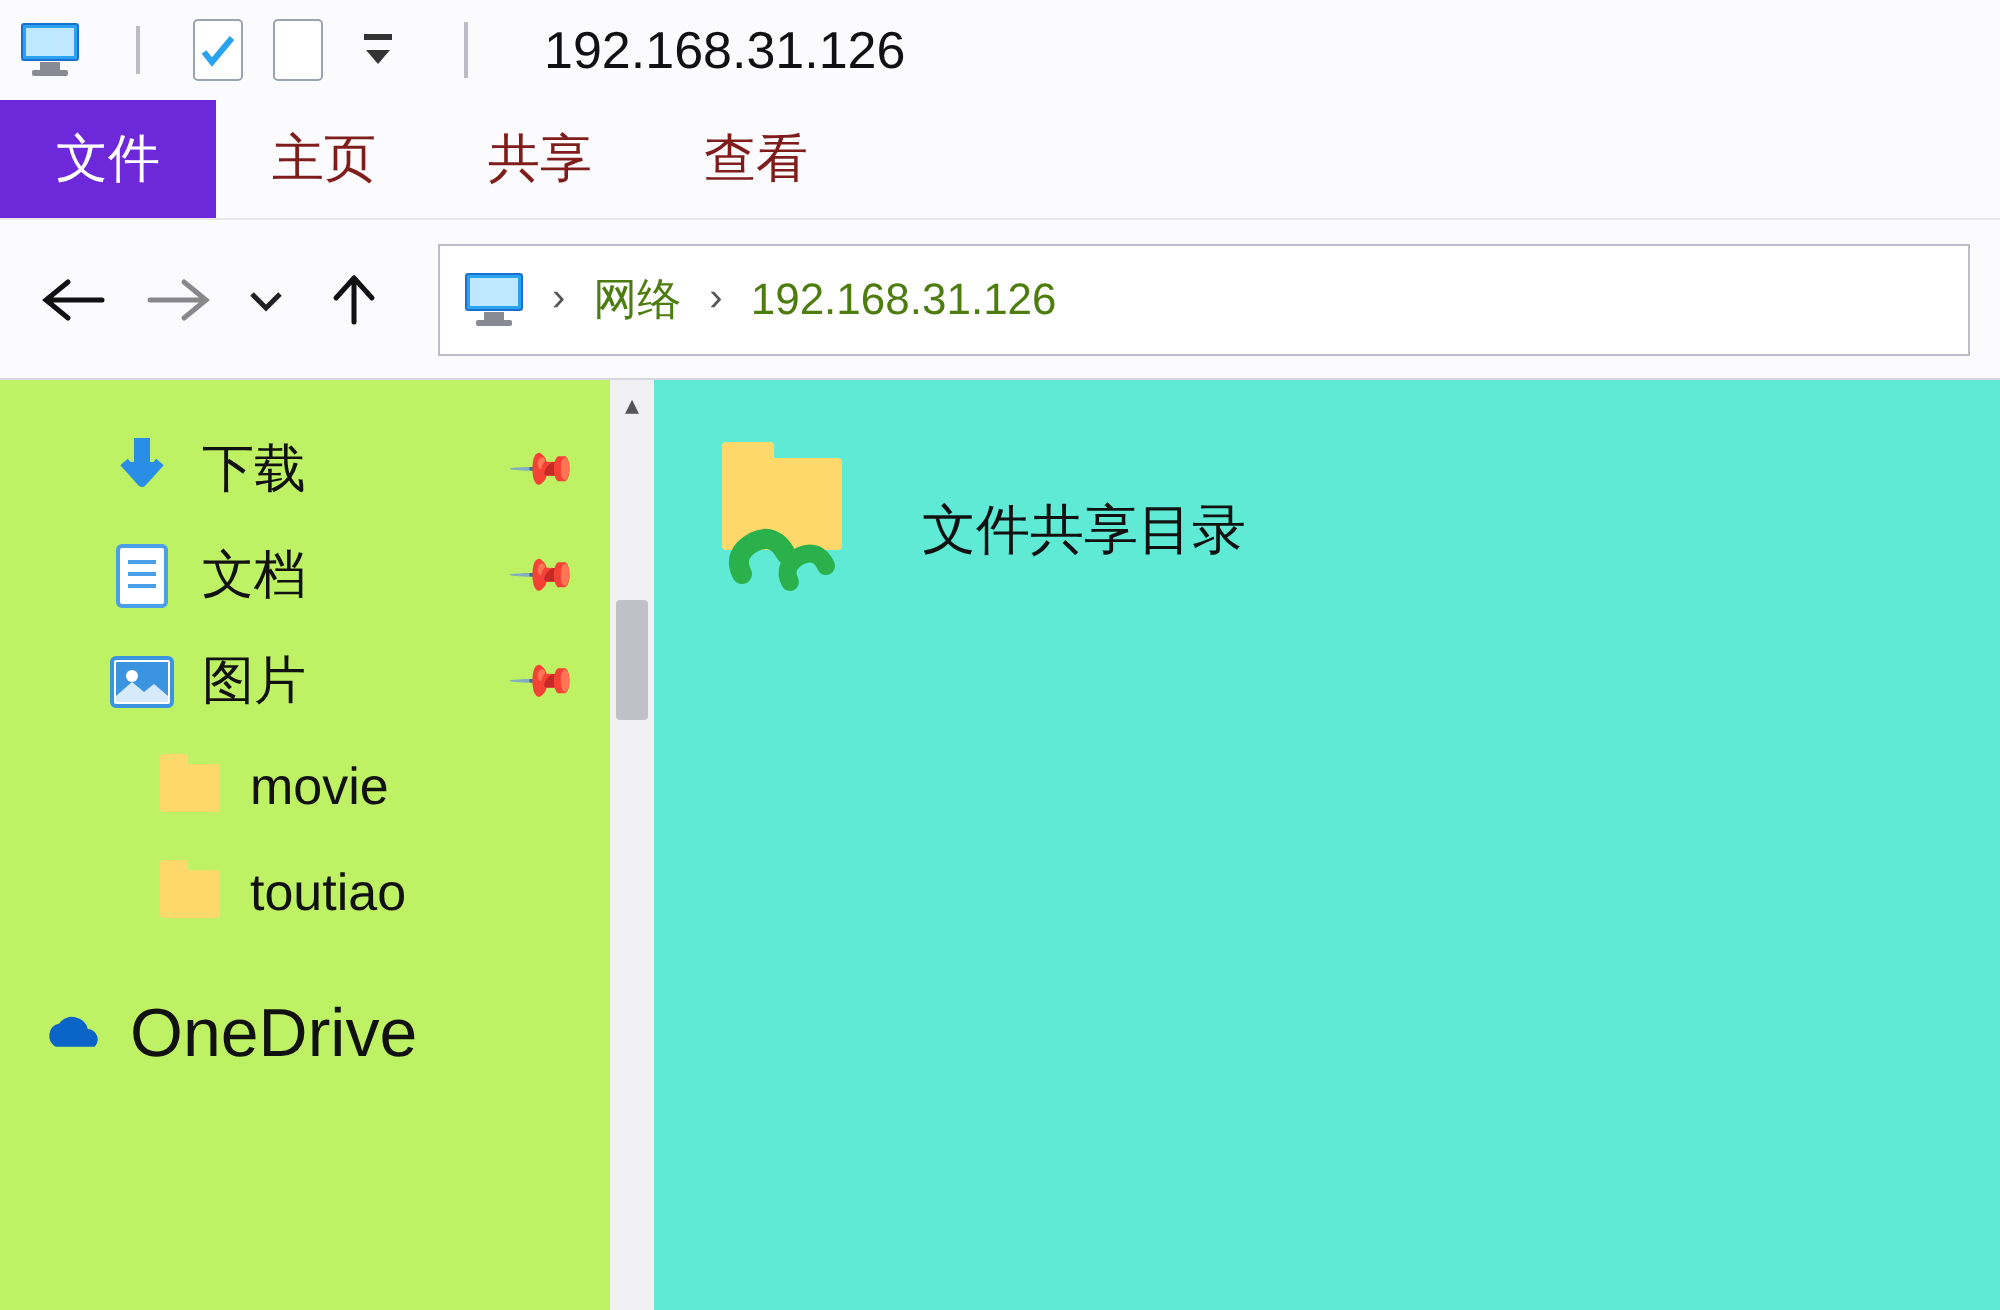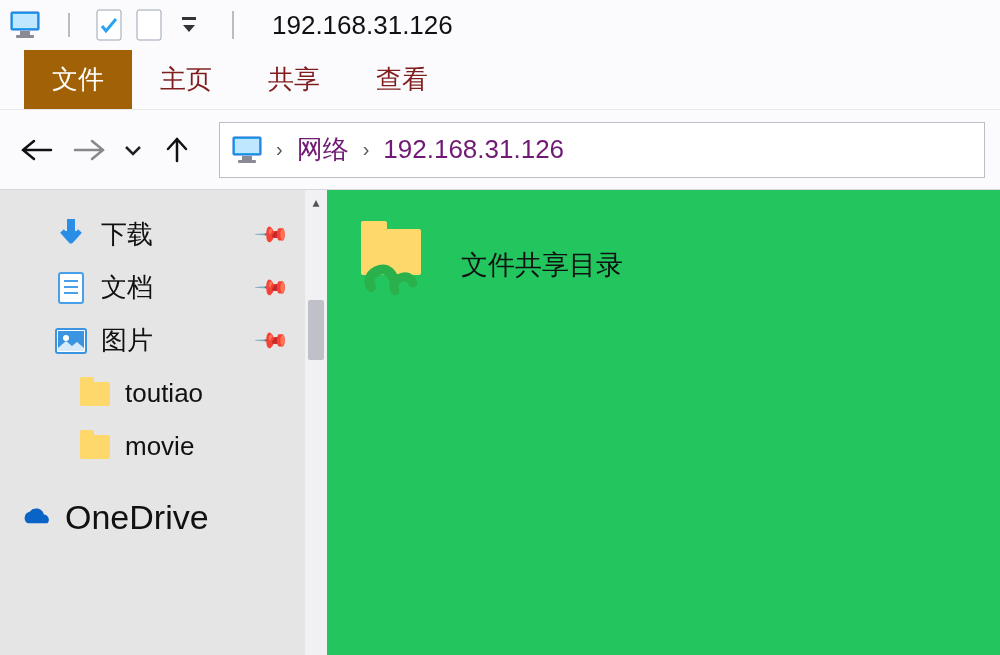--- a/index.html
+++ b/index.html
@@ -8,43 +8,43 @@
     
     .titlebar { height: 50px; display: flex; align-items: center; padding: 0 10px; gap: 14px; background: #fbfbfe; }
     .titlebar .monitor-icon svg { display: block; }
     .qat { display: flex; align-items: center; gap: 10px; }
     .qat-item { width: 30px; height: 36px; display: flex; align-items: center; justify-content: center; }
     .title-text { font-size: 26px; margin-left: 10px; color: #111; font-weight: 500;}
 
     
     .ribbon { height: 60px; display: flex; align-items: stretch; border-bottom: 1px solid #e8e8ec; background: #fbfbfe; }
     .ribbon-tab { padding: 0 28px; display: flex; align-items: center; font-size: 26px; color: #7f1d1d; cursor: default; }
-    .ribbon-tab.active { background: #a16207; color: #fff; margin-left: 24px; }
+    .ribbon-tab.active { background: #6d28d9; color: #fff; }
 
     
     .navbar { height: 80px; display: flex; align-items: center; padding: 0 15px; gap: 8px; border-bottom: 1px solid #d6d6de; background: #fbfbfe;}
     .nav-btn { width: 44px; height: 44px; display: flex; align-items: center; justify-content: center; font-size: 28px; color: #060606; }
     .nav-caret { width: 28px; display:flex; align-items:center; justify-content:center; color:#292929; font-size:16px;}
     .addr { flex: 1; height: 56px; border: 1px solid #bdbdc7; background: #fff; display: flex; align-items: center; padding: 0 12px; gap: 14px; margin-left: 12px; }
     .addr .monitor-icon svg { display:block;}
     .addr-sep { color: #555; font-size: 20px; }
-    .addr-seg { font-size: 26px; color: #701a75; }
+    .addr-seg { font-size: 22px; color: #4d7c0f; }
 
     
     .main { display: flex; height: calc(655px - 50px - 60px - 80px); }
-    .sidebar { width: 305px; padding: 18px 0 0 55px; background:#e5e5e5; }
+    .sidebar { width: 305px; padding: 18px 0 0 55px; background:#bef264; }
     .side-item { display: flex; align-items: center; height: 53px; gap: 14px; position: relative; cursor: default;}
     .side-item.indent { padding-left: 24px;}
     .side-icon { width: 32px; height: 32px; display:flex; align-items:center; justify-content:center; }
     .side-label { font-size: 26px; color: #111; }
     .pin { position: absolute; right: 20px; top: 50%; transform: translate(0,-50%) rotate(45deg); color:#7d7d85; font-size: 22px;}
     .scroll-strip { width: 22px; background:#f1f1f4; position: relative;}
     .scroll-strip .arrow-up { position:absolute; top:4px; left:0; right:0; text-align:center; color:#555; font-size:14px;}
     .scroll-strip .thumb { position:absolute; top:110px; left:3px; right:3px; height:60px; background:#c0c0c8; border-radius:2px;}
-    .content { flex:1; background:#22c55e; padding: 30px 26px;}
+    .content { flex:1; background:#5eead4; padding: 30px 26px;}
     .share-item { display:flex; align-items:center; gap:28px; height: 90px; cursor: default;}
     .share-icon { width:80px; height:80px; position:relative;}
     .share-label { font-size: 27px; color:#111; }
 
     
     .folder { width: 30px; height: 24px; background:#ffd86b; border-radius: 2px; position:relative; }
     .folder::before { content:""; position:absolute; top:-5px; left:0; width:14px; height:6px; background:#ffd86b; border-radius:2px 2px 0 0;}
     .folder.big { width:60px; height:46px; }
     .folder.big::before { top:-8px; width:26px; height:10px;}
   </style>
@@ -178,27 +178,27 @@
           </svg>
       </div>
       <span class="side-label">图片</span>
       <span class="pin">📌</span>
     </div>
 
     <div class="side-item indent">
       <div class="side-icon">
           <div class="folder"></div>
         </div>
-      <span class="side-label">toutiao</span>
+      <span class="side-label">movie</span>
     </div>
     <div class="side-item indent">
       <div class="side-icon">
           <div class="folder"></div>
         </div>
-      <span class="side-label">movie</span>
+      <span class="side-label">toutiao</span>
     </div>
 
     <div class="side-item" style="margin-top:18px; padding-left:0; margin-left:-36px;">
       <div class="side-icon">
         <svg width="36" height="24" viewBox="0 0 36 24">
             <path d="M10 18 a7 7 0 0 1 2 -13 a9 9 0 0 1 16 3 a6 6 0 0 1 4 10 z" fill="#0a64c8"></path>
           </svg>
       </div>
       <span class="side-label" style="font-size:34px;">OneDrive</span>
     </div>

